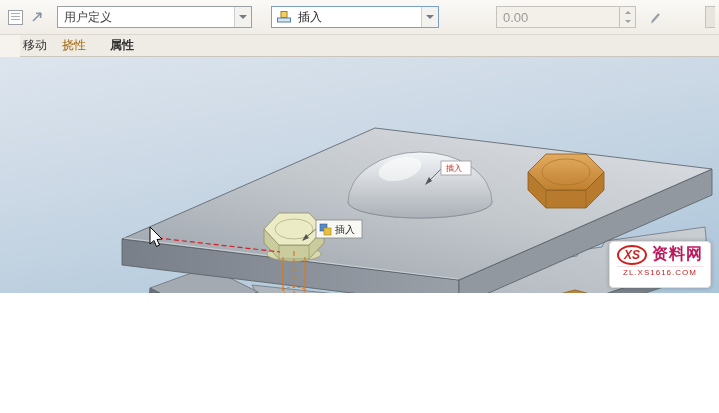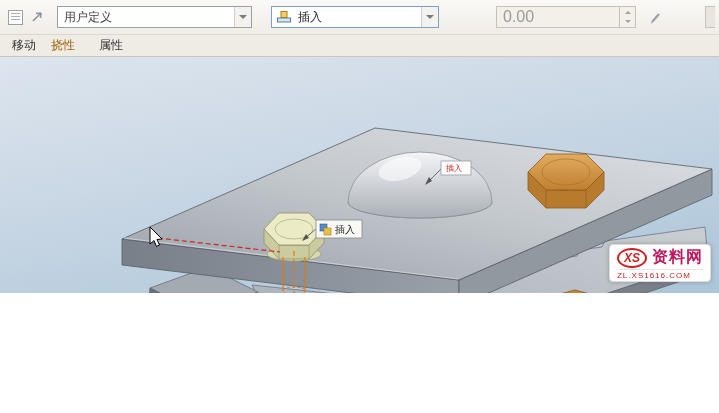--- a/index.html
+++ b/index.html
@@ -15,43 +15,43 @@
                       box-shadow:0 3px 0 #aab0b6,0 6px 0 #aab0b6;}
   .combo{height:22px;background:#fff;border:1px solid #9aa0a6;display:flex;align-items:center;box-sizing:border-box;}
   .combo.c1{width:195px;margin-left:9px;}
   .combo.c2{width:168px;margin-left:19px;border-color:#7aa0c8;}
   .combo-text{flex:1;padding:0 6px;font-size:12px;color:#444;white-space:nowrap;overflow:hidden;}
   .combo.c2 .combo-text{color:#222;}
   .combo-arrow{width:16px;align-self:stretch;border-left:1px solid #cfcfcf;display:flex;align-items:center;justify-content:center;background:#f4f2ee;}
   .combo-arrow i{width:0;height:0;border:4px solid transparent;border-top-color:#767c84;margin-top:4px;}
   .c-icon{width:16px;height:16px;margin-left:4px;flex:0 0 auto;}
   .offset-wrap{width:140px;height:22px;margin-left:57px;border:1px solid #c6c2bb;background:#f3f0ea;display:flex;box-sizing:border-box;}
-  .offset-wrap input{flex:1;min-width:0;border:none;background:transparent;color:#9a9a9a;font-size:16px;padding:0 6px;font-family:inherit;}
+  .offset-wrap input{flex:1;min-width:0;border:none;background:transparent;color:#9a9a9a;font-size:13px;padding:0 6px;font-family:inherit;}
   .spinner{width:15px;border-left:1px solid #c6c2bb;display:flex;flex-direction:column;}
   .spin{flex:1;display:flex;align-items:center;justify-content:center;}
   .spin i{width:0;height:0;border:3px solid transparent;}
   .spin.up i{border-bottom-color:#9aa0a6;margin-bottom:2px;}
   .spin.dn i{border-top-color:#9aa0a6;margin-top:2px;}
   .pencil{margin-left:9px;}
   .overflow-sliver{margin-left:auto;width:9px;height:20px;border:1px solid #c6c2bb;border-right:none;background:#e9e5de;}
 
   
   .tabbar{height:21px;flex:0 0 21px;background:#efece6;border-bottom:1px solid #cac6be;
-          display:flex;align-items:center;padding-left:9px;font-size:12px;}
+          display:flex;align-items:center;font-size:12px;margin-left:20px;}
   .tab{color:#333;padding:0 3px;margin-right:9px;cursor:default;}
   .tab.disabled{color:#a16207;}
-  .tab.props{margin-left:9px;}
+  .tab.props{margin-left:9px;font-weight:bold;}
 
   
   .viewport{position:relative;flex:1;background:linear-gradient(170deg,#dde5ee 0%,#cbd8e5 40%,#abc5d9 100%);overflow:hidden;}
   .viewport svg{position:absolute;left:0;top:0;}
 
   
-  .watermark{position:absolute;right:8px;bottom:11px;background:#fff;border:1px solid #e6dada;border-radius:4px;
-             padding:2px 7px 1px;text-align:left;box-shadow:0 0 4px rgba(60,60,60,.35);}
+  .watermark{position:absolute;right:8px;bottom:5px;background:#fff;border:1px solid #e6dada;border-radius:4px;
+             padding:2px 7px 10px;text-align:center;box-shadow:0 0 4px rgba(60,60,60,.35);}
   .wm-top{display:flex;align-items:center;justify-content:center;}
   .wm-logo{display:inline-block;border:2px solid #cf1f1f;color:#cf1f1f;font-style:italic;font-weight:bold;
            border-radius:50%;padding:1px 5px;font-size:12px;margin-right:5px;line-height:14px;}
   .wm-name{color:#be185d;font-weight:bold;font-size:16px;letter-spacing:1px;}
   .wm-url{color:#c81f1f;font-size:8px;letter-spacing:1px;border-top:1px solid #f0e2e2;margin-top:1px;padding-top:1px;}
 </style>
 </head>
 <body>
 
 <div class="app">

